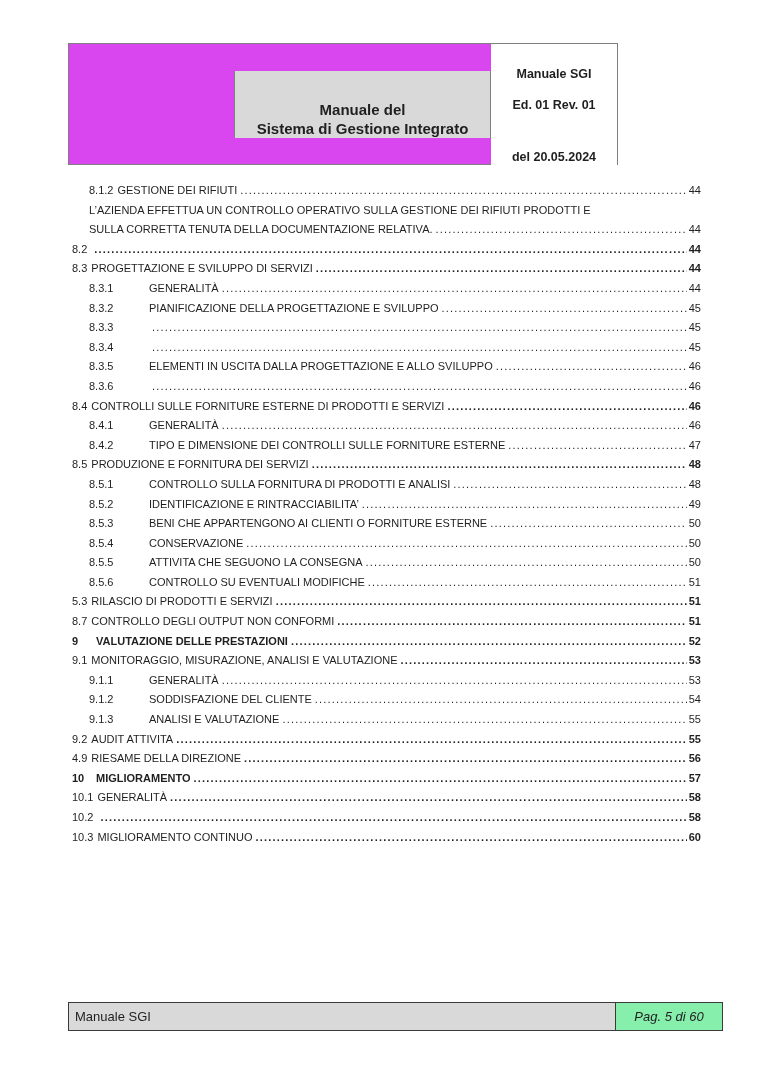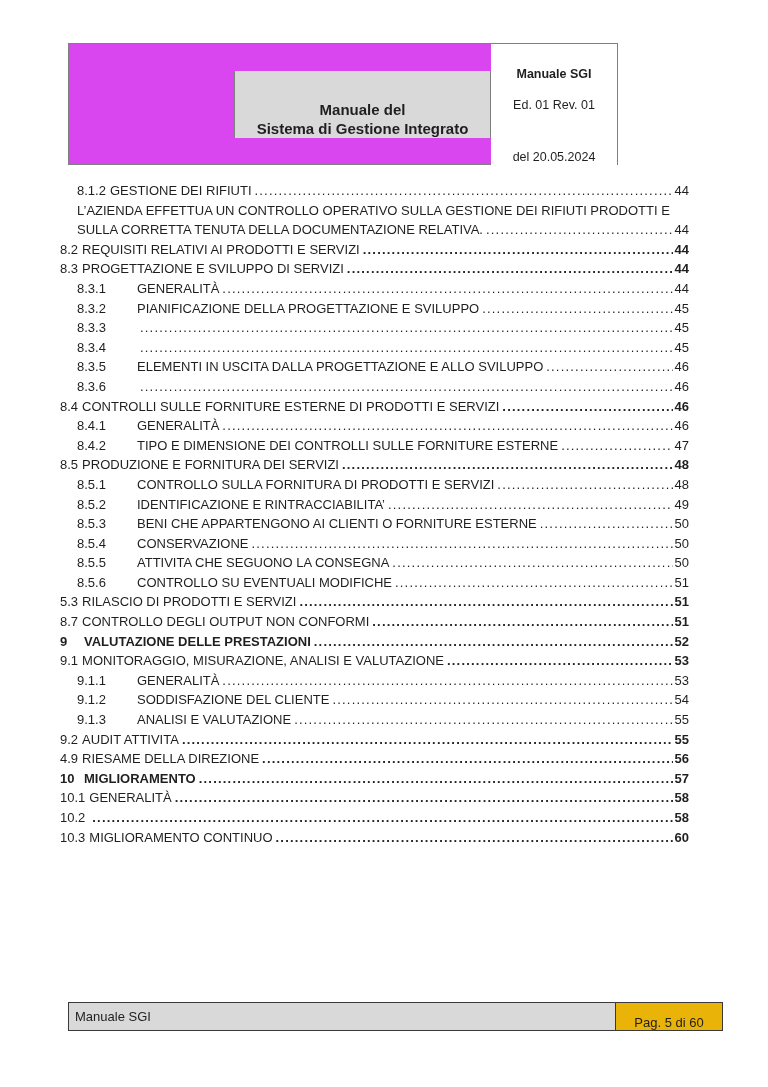--- a/index.html
+++ b/index.html
@@ -36,28 +36,28 @@
   }
   .h-meta {
     width:126px; flex:none;
     text-align:center;
     padding-top:22px;
     font-size:12.5px; line-height:16px;
     box-sizing:border-box;
     background:#ffffff;
   }
   .h-code { font-weight:700; margin-bottom:15px; }
-  .h-ed   { font-weight:400; }
-  .h-date { font-weight:400;margin-top:36px; }
+  .h-ed   { font-weight:700; }
+  .h-date { font-weight:700;margin-top:36px; }
 
   
   .toc {
-    position:absolute; left:60px; top:181px;
+    position:absolute; left:72px; top:181px;
     width:629px;
-    font-size:13px;
+    font-size:11px;
   }
   .toc-line {
     display:flex; align-items:baseline;
     line-height:19.6px;
     white-space:nowrap;
   }
   .toc-line.sub, .toc-line.subtab, .toc-line.para { padding-left:17px; }
   .toc-line.main { font-weight:700; }
   .tnum      { flex:none; margin-right:4px; }
   .tnum-main { flex:none; min-width:20px; margin-right:4px; }
@@ -86,23 +86,23 @@
   }
   .f-left {
     width:546px; flex:none;
     background:#d9d9d9;
     display:flex; align-items:center;
     padding-left:6px;
     box-sizing:border-box;
   }
   .f-right {
     flex:1;
-    background:#eab308;
+    background:#86efac;
     border-left:1px solid #3a3a3a;
-    display:flex; align-items:flex-end; justify-content:center;
+    display:flex; align-items:center; justify-content:center;font-style:italic;
   }
 </style>
 </head>
 <body>
 
 <div class="header">
   <div class="h-logo"></div>
   <div class="h-title">
     <span>Manuale del</span>
     <span>Sistema di Gestione Integrato</span>
@@ -124,21 +124,20 @@
     <div class="toc-line para">
       <span class="ttitle">L’AZIENDA EFFETTUA UN CONTROLLO OPERATIVO SULLA GESTIONE DEI RIFIUTI PRODOTTI E</span>
     </div>
     <div class="toc-line para">
       <span class="ttitle">SULLA CORRETTA TENUTA DELLA DOCUMENTAZIONE RELATIVA.</span>
       <span class="dots"></span>
       <span class="tpage">44</span>
     </div>
     <div class="toc-line sec">
       <span class="tnum">8.2</span>
-      <span class="ttitle">REQUISITI RELATIVI AI PRODOTTI E SERVIZI</span>
       <span class="dots"></span>
       <span class="tpage">44</span>
     </div>
     <div class="toc-line sec">
       <span class="tnum">8.3</span>
       <span class="ttitle">PROGETTAZIONE E SVILUPPO DI SERVIZI</span>
       <span class="dots"></span>
       <span class="tpage">44</span>
     </div>
     <div class="toc-line subtab">
@@ -193,21 +192,21 @@
       <span class="tpage">47</span>
     </div>
     <div class="toc-line sec">
       <span class="tnum">8.5</span>
       <span class="ttitle">PRODUZIONE E FORNITURA DEI SERVIZI</span>
       <span class="dots"></span>
       <span class="tpage">48</span>
     </div>
     <div class="toc-line subtab">
       <span class="tnum-tab">8.5.1</span>
-      <span class="ttitle">CONTROLLO SULLA FORNITURA DI PRODOTTI E SERVIZI</span>
+      <span class="ttitle">CONTROLLO SULLA FORNITURA DI PRODOTTI E ANALISI</span>
       <span class="dots"></span>
       <span class="tpage">48</span>
     </div>
     <div class="toc-line subtab">
       <span class="tnum-tab">8.5.2</span>
       <span class="ttitle">IDENTIFICAZIONE E RINTRACCIABILITA’</span>
       <span class="dots"></span>
       <span class="tpage">49</span>
     </div>
     <div class="toc-line subtab">

